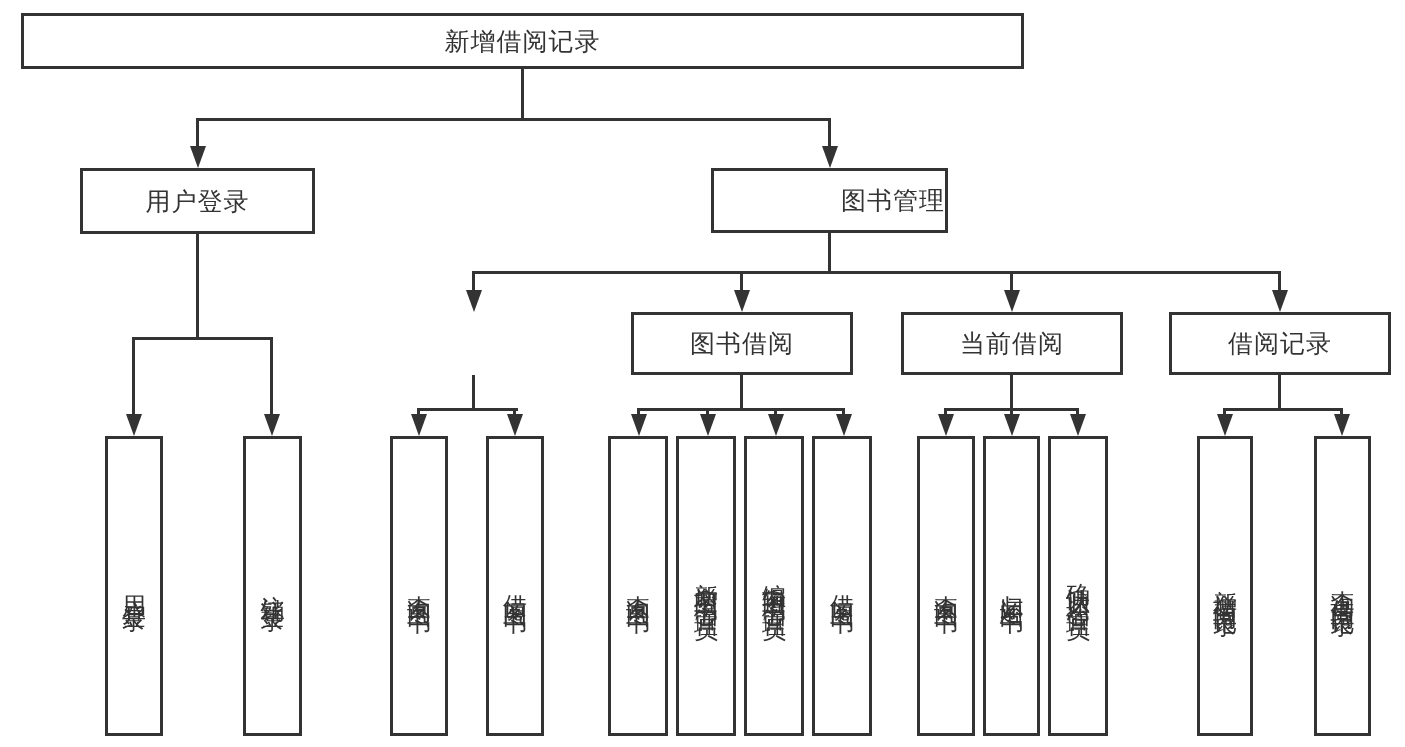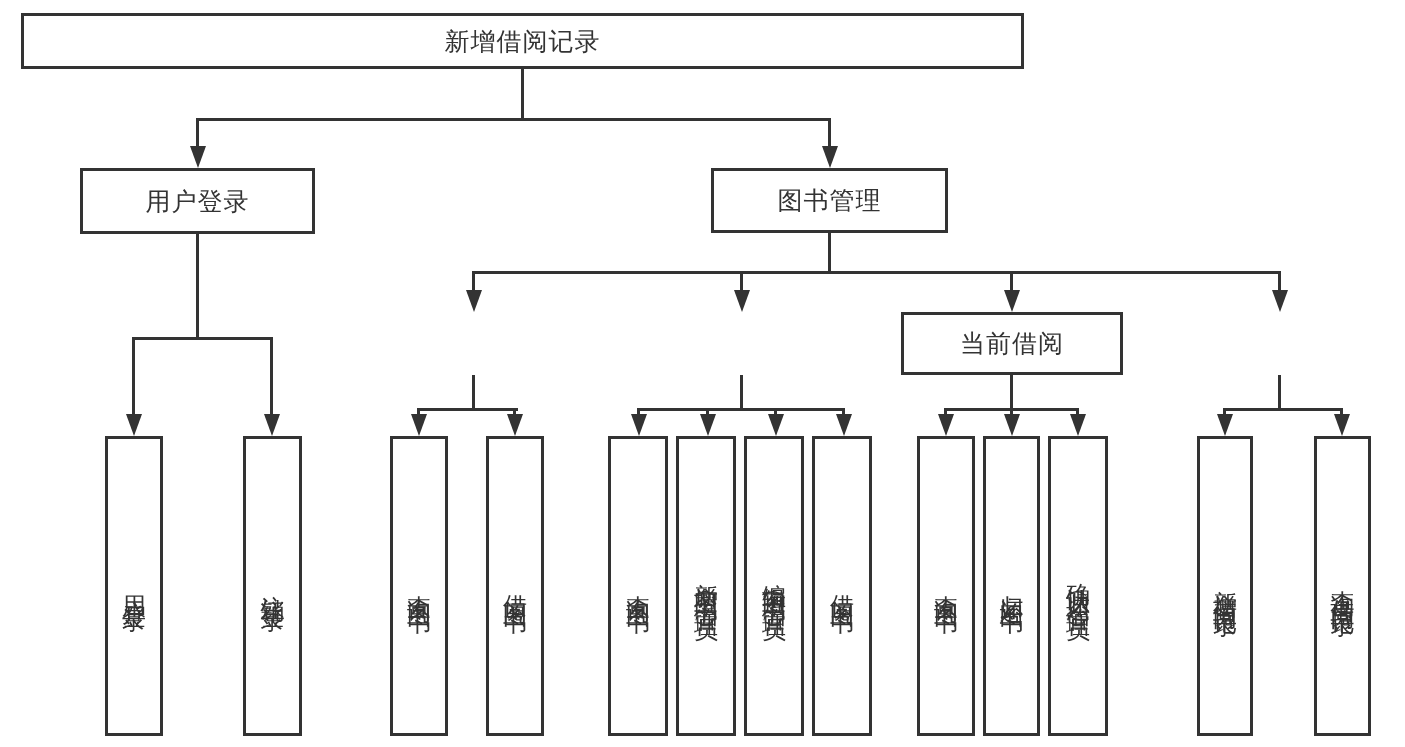--- a/index.html
+++ b/index.html
@@ -76,21 +76,21 @@
   <div class="lv" style="left:521px;top:69px;height:50px;"></div>
   <div class="lh" style="left:196px;top:118px;width:635px;"></div>
   <div class="lv" style="left:196px;top:118px;height:34px;"></div>
   <div class="arrow" style="left:190px;top:146px;"></div>
   <div class="lv" style="left:828px;top:118px;height:34px;"></div>
   <div class="arrow" style="left:822px;top:146px;"></div>
 
   <div class="box" style="left:80px;top:168px;width:235px;height:66px;">
     <span>用户登录</span>
   </div>
-  <div class="box" style="left:711px;top:168px;width:237px;height:65px;">
+  <div class="box" style="left:711px;top:168px;width:237px;height:65px;justify-content:flex-end;">
     <span>图书管理</span>
   </div>
 
   <div class="lv" style="left:196px;top:234px;height:106px;"></div>
   <div class="lh" style="left:132px;top:337px;width:141px;"></div>
   <div class="lv" style="left:132px;top:337px;height:82px;"></div>
   <div class="arrow" style="left:126px;top:414px;"></div>
   <div class="lv" style="left:270px;top:337px;height:82px;"></div>
   <div class="arrow" style="left:264px;top:414px;"></div>
 
@@ -98,22 +98,28 @@
   <div class="lh" style="left:472px;top:271px;width:809px;"></div>
   <div class="lv" style="left:472px;top:271px;height:24px;"></div>
   <div class="arrow" style="left:466px;top:290px;"></div>
   <div class="lv" style="left:740px;top:271px;height:24px;"></div>
   <div class="arrow" style="left:734px;top:290px;"></div>
   <div class="lv" style="left:1010px;top:271px;height:24px;"></div>
   <div class="arrow" style="left:1004px;top:290px;"></div>
   <div class="lv" style="left:1278px;top:271px;height:24px;"></div>
   <div class="arrow" style="left:1272px;top:290px;"></div>
 
+  <div class="box" style="left:631px;top:312px;width:222px;height:63px;">
+    <span>图书借阅</span>
+  </div>
   <div class="box" style="left:901px;top:312px;width:222px;height:63px;">
     <span>当前借阅</span>
+  </div>
+  <div class="box" style="left:1169px;top:312px;width:222px;height:63px;">
+    <span>借阅记录</span>
   </div>
 
   <div class="lv" style="left:472px;top:375px;height:36px;"></div>
   <div class="lh" style="left:417px;top:408px;width:101px;"></div>
   <div class="lv" style="left:417px;top:408px;height:12px;"></div>
   <div class="arrow" style="left:411px;top:414px;"></div>
   <div class="lv" style="left:513px;top:408px;height:12px;"></div>
   <div class="arrow" style="left:507px;top:414px;"></div>
 
   <div class="lv" style="left:740px;top:375px;height:36px;"></div>

